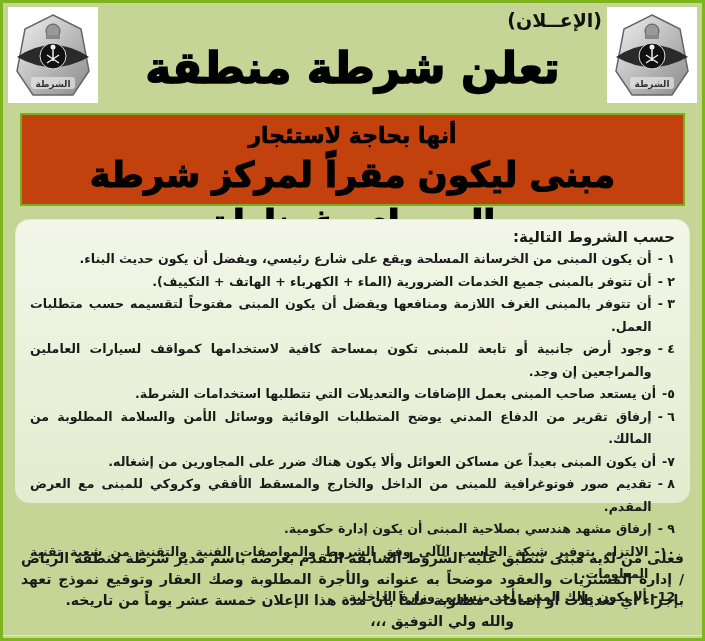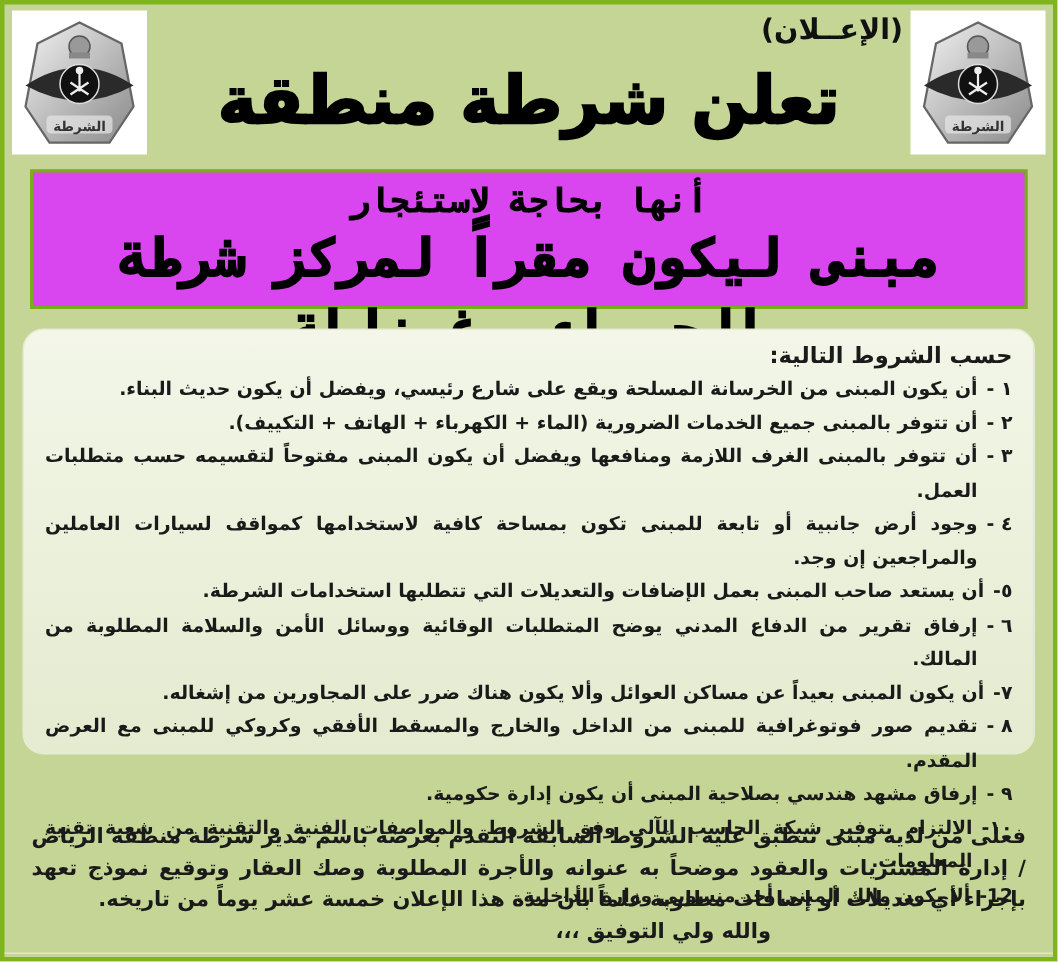--- a/index.html
+++ b/index.html
@@ -63,23 +63,22 @@
     }
 
     .sub-box {
       position: absolute;
       top: 110px;
       left: 17px;
       right: 17px;
       height: 93px;
       border: 2px solid #78ad1c;
       box-sizing: border-box;
-      background: #d946ef;
+      background: #c2410c;
       text-align: center;
-      font-family: Liberation Mono, monospace;
     }
     .sub-line1 {
       margin-top: 6px;
       font-weight: bold;
       font-size: 22px;
       line-height: 30px;
       color: #000;
       -webkit-text-stroke: 0.6px #000;
     }
     .sub-line2 {

